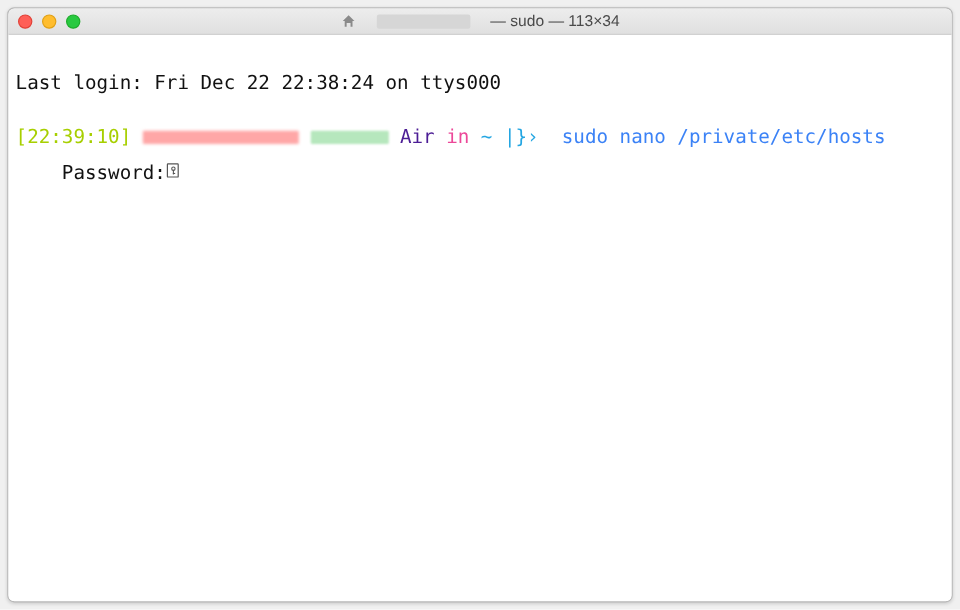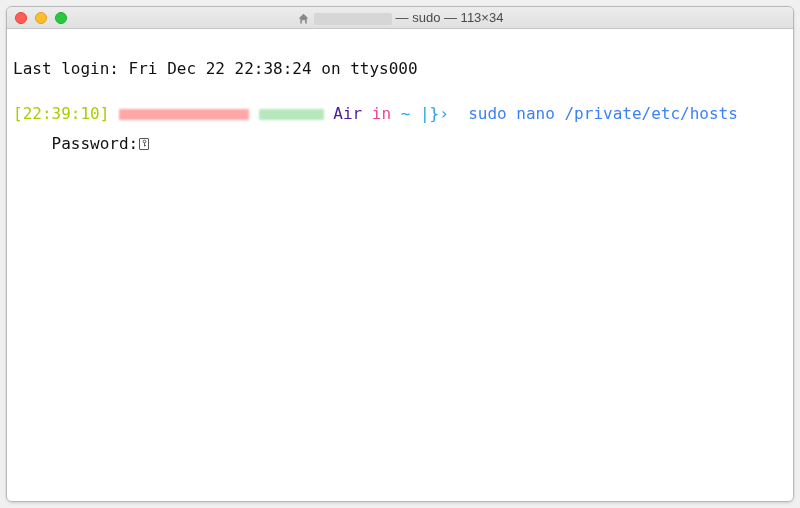--- a/index.html
+++ b/index.html
@@ -46,23 +46,23 @@
     }
     .tl.red { background: #ff5f57; border: 0.5px solid #e24238; }
     .tl.yellow { background: #ffbd2e; border: 0.5px solid #e1a116; }
     .tl.green { background: #28c940; border: 0.5px solid #1dad2b; }
     .title-center {
       position: absolute;
       left: 0; right: 0;
       text-align: center;
       pointer-events: none;
       display: flex;
-      align-items: flex-end;
+      align-items: center;
       justify-content: center;
-      gap: 4px;
+      gap: 17px;
     }
     .home-icon { display: inline-flex; align-items: center; }
     .home-icon svg { width: 13px; height: 13px; fill: #8a8a8a; }
     .title-blur {
       display: inline-block;
       width: 78px;
       height: 12px;
       background: #d6d6d6;
       border-radius: 2px;
       filter: blur(0.6px);
@@ -87,21 +87,21 @@
       filter: blur(1.2px);
       border-radius: 1px;
     }
     .blur-red.w1 { width: 130px; background: #ffa7a7; }
     .blur-green { display: inline-block; width: 65px; height: 11px; background: #b6e7bd; vertical-align: -1px; filter: blur(1px); border-radius:1px; }
     .air { color: #4c1d95; }
     .in-txt { color: #ec4899; }
     .tilde { color: #24a6e2; }
     .prompt-sym { color: #24a6e2; }
     .cmd { color: #3b82f6; }
-    .pw-row { display: inline-flex; align-items: center; }
+    .pw-row { display: inline-flex; align-items: flex-start; }
     .key-icon {
       display: inline-flex;
       align-items: center;
       justify-content: center;
       width: 10px;
       height: 12px;
       border: 1px solid #555;
       border-radius: 1px;
       margin-left: 1px;
     }

